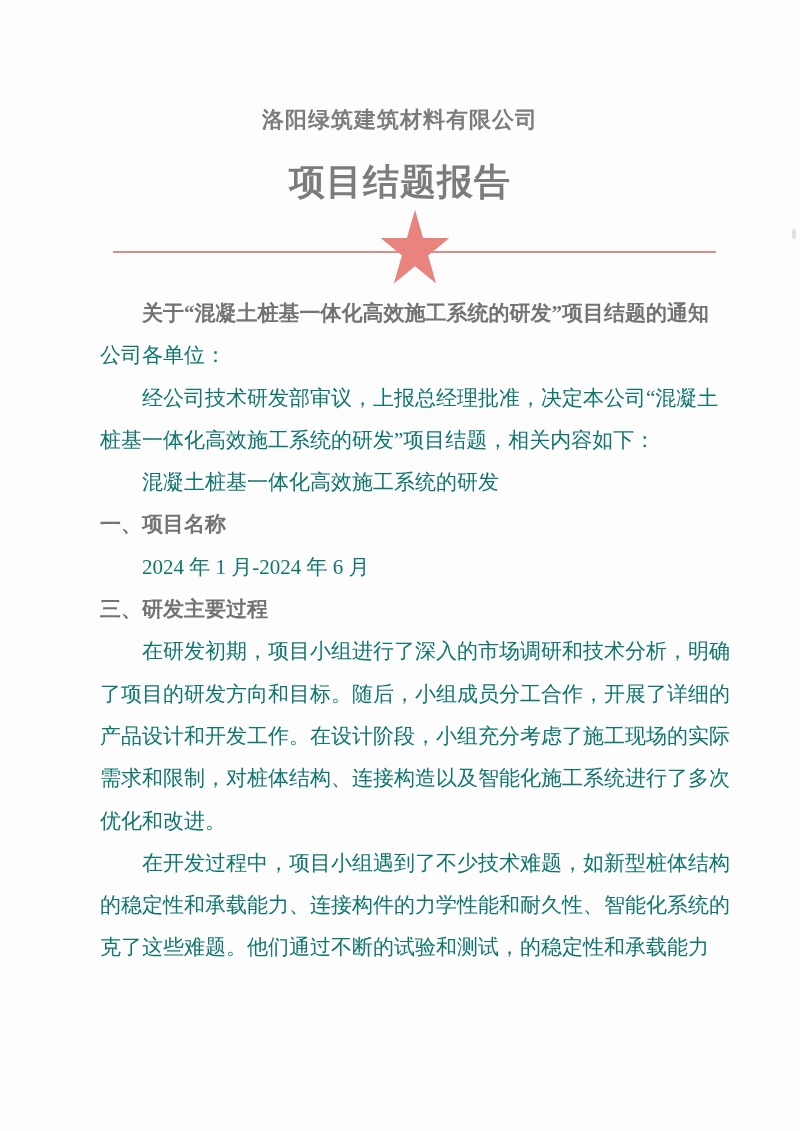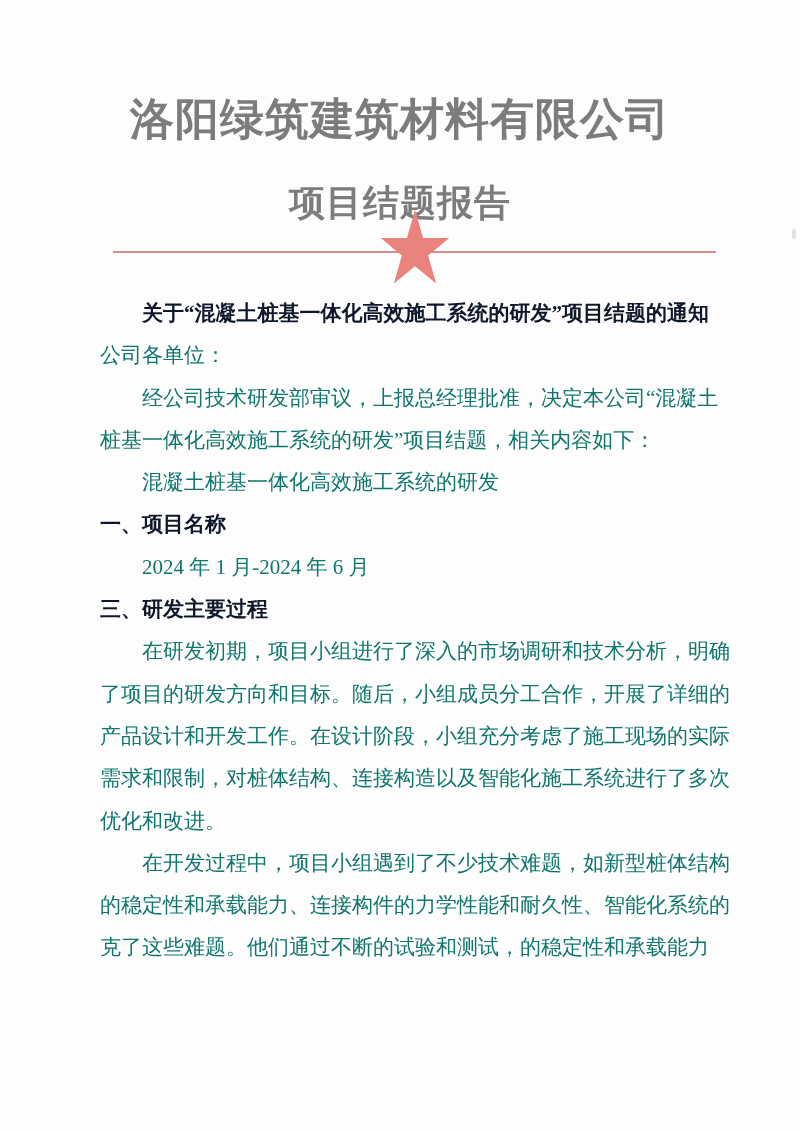--- a/index.html
+++ b/index.html
@@ -19,30 +19,29 @@
     position: absolute;
     left: 0;
     width: 800px;
     text-align: center;
     color: #7c7c7c;
     font-weight: bold;
     white-space: nowrap;
   }
   .doc-title.line1 {
     top: 96px;
-    font-size: 44px;
+    font-size: 22px;
     line-height: 48px;
     letter-spacing: 1px;
   }
   .doc-title.line2 {
     top: 158px;
     font-size: 36px;
     line-height: 48px;
     letter-spacing: 1px;
-    margin-top: 21px;
   }
   .divider-line {
     position: absolute;
     left: 113px;
     top: 251px;
     width: 603px;
     height: 2px;
     background: #d4918a;
   }
   .star-wrap {
@@ -63,21 +62,21 @@
     line-height: 42.3px;
     font-size: 21px;
     color: #0f766e;
     white-space: nowrap;
   }
   .text-line.indent {
     padding-left: 42px;
   }
   .text-line.bold {
     font-weight: bold;
-    color: #0f172a;
+    color: #737373;
   }
   .scan-speck {
     position: absolute;
     left: 792px;
     top: 229px;
     width: 4px;
     height: 10px;
     background: #d3d6d2;
     border-radius: 2px;
     opacity: 0.7;

